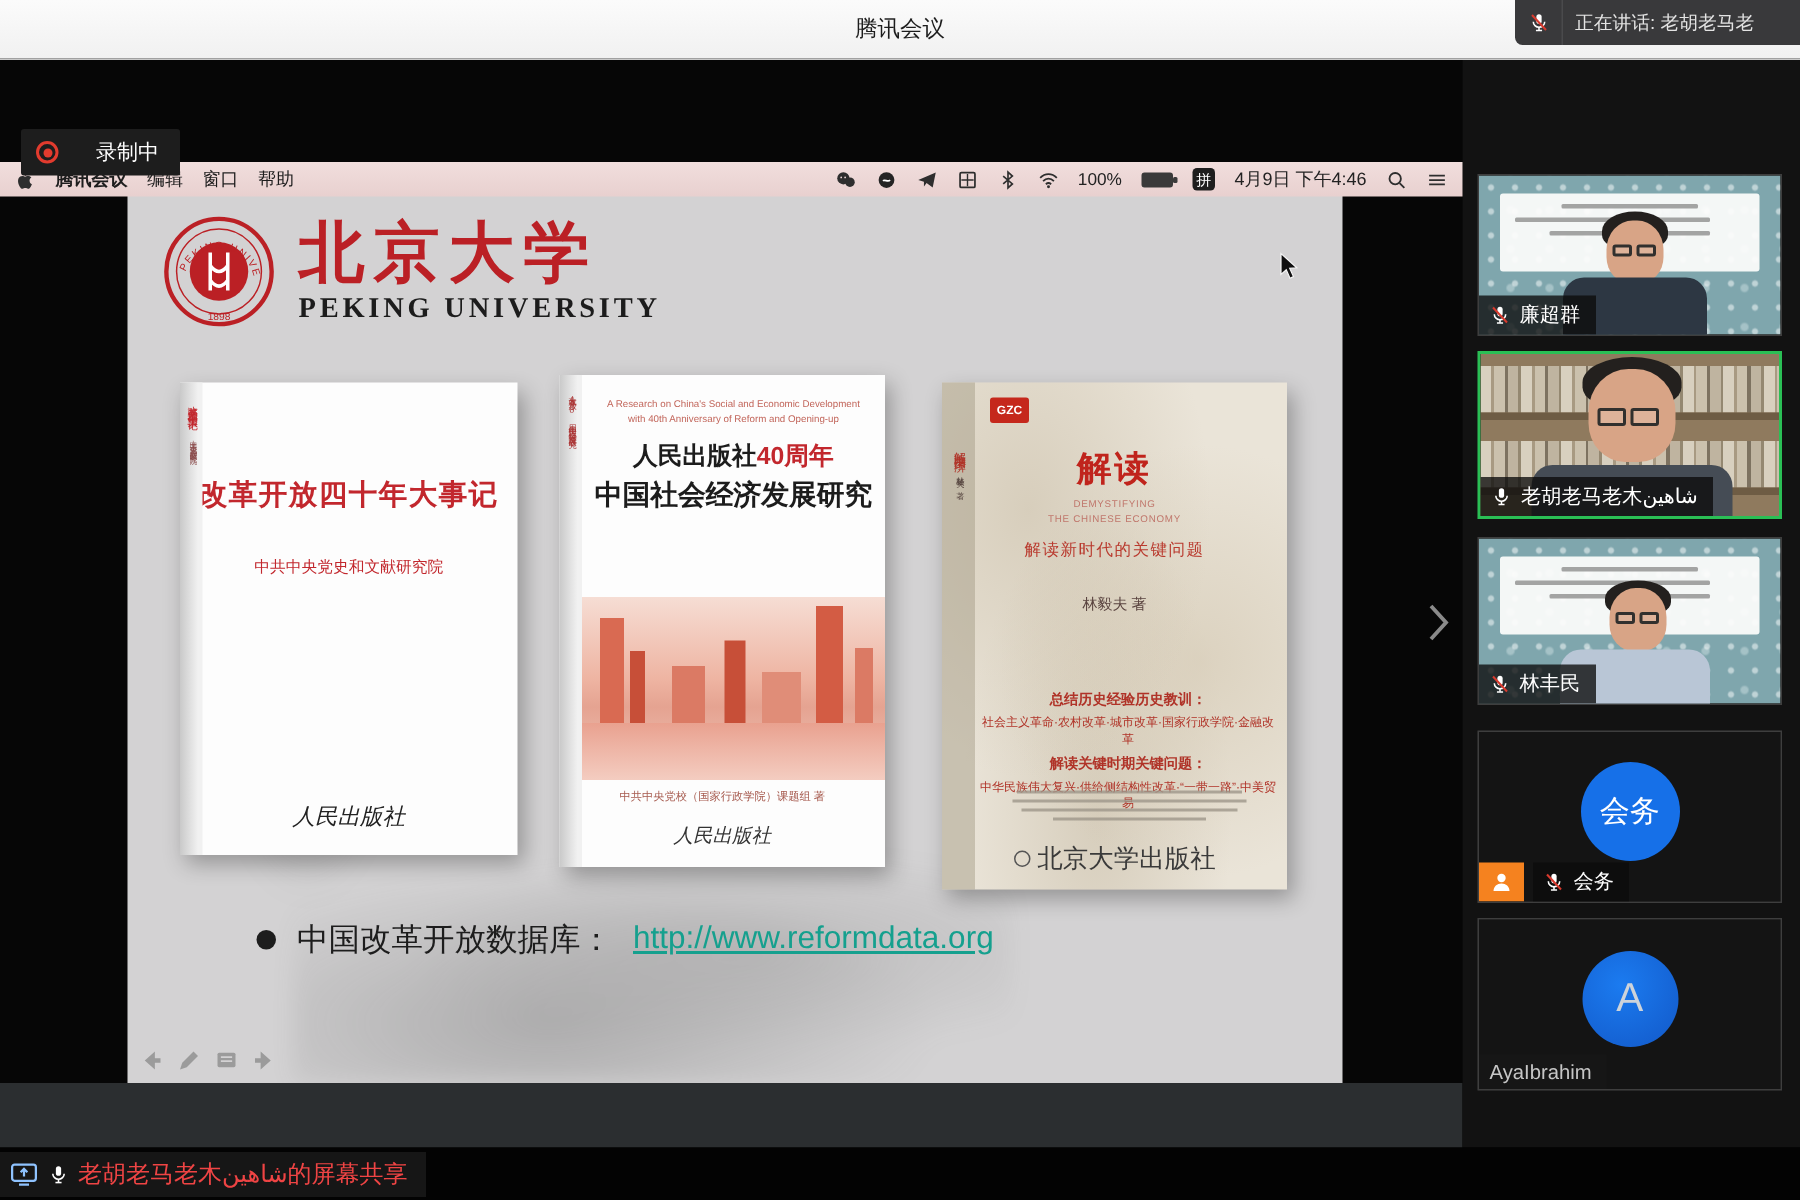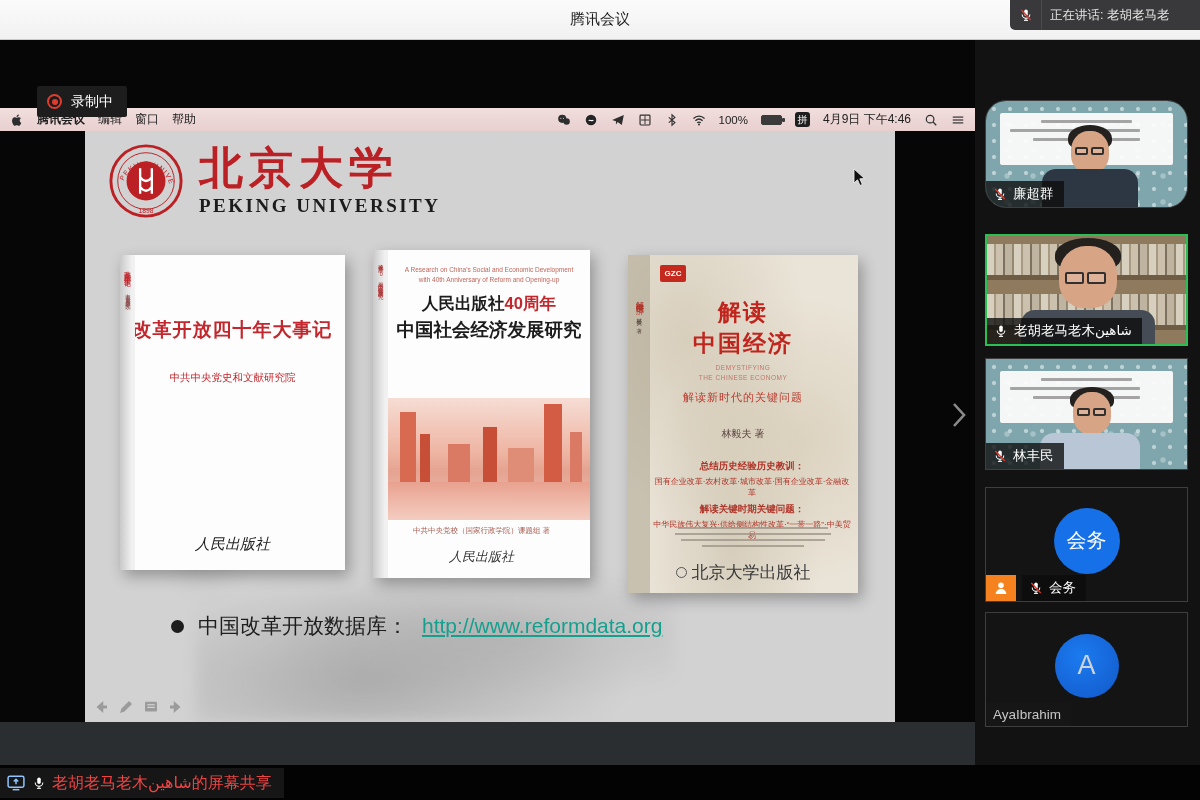--- a/index.html
+++ b/index.html
@@ -19,21 +19,21 @@
   .speaking-box .txt { color:#e3e3e3; font-size:12.5px; padding-left:8px; white-space:nowrap; }
 
   .mic { width:16px; height:16px; color:#fff; overflow:visible; }
   .mic.small { width:14px; height:14px; }
 
   
   .share-bg { position:absolute; left:0; top:40px; width:975px; height:725px; background:#060606; z-index:1; }
   .strip { position:absolute; left:0; top:722px; width:975px; height:43px; background:#2b2e30; z-index:2; }
 
   .rec-badge { position:absolute; left:14px; top:86px; height:31px; padding:0 14px 0 10px; z-index:30;
-    background:#1d1d1d; border-radius:2px; display:flex; align-items:center; gap:9px;margin-left:23px; }
+    background:#1d1d1d; border-radius:2px; display:flex; align-items:center; gap:25px; }
   .rec-dot { width:15px; height:15px; border:2.5px solid #e23b2e; border-radius:50%; position:relative; }
   .rec-dot::after { content:""; position:absolute; left:2.5px; top:2.5px; width:6px; height:6px;
     background:#e23b2e; border-radius:50%; }
   .rec-badge .txt { color:#fff; font-size:14px; }
 
   
   .menubar { position:absolute; left:0; top:108px; width:975px; height:23px; z-index:20;
     background:linear-gradient(#f1dedd,#e8d0cf); display:flex; align-items:center;
     justify-content:space-between; padding:0 10px; font-size:12px; color:#222; }
   .menubar .lgrp, .menubar .rgrp { display:flex; align-items:center; gap:13px; }
@@ -130,21 +130,21 @@
   .pctrls svg { width:18px; height:18px; color:#9b9b9b; }
 
   .cursor { position:absolute; left:768px; top:38px; width:13px; height:19px; z-index:12; }
 
   .panel-chevron { position:absolute; left:948px; top:398px; width:22px; height:34px; z-index:15; color:#8a8a8a; }
 
   
   .panel { position:absolute; left:975px; top:40px; width:225px; height:725px; background:#121212; z-index:5; }
   .tile { position:absolute; left:10px; width:203px; background:#161616; border:1px solid #3e3e3e; overflow:hidden; }
   .tile.active { border:2px solid #2abf55; }
-  .t1 { top:60px;  height:108px;border-radius:21px; }
+  .t1 { top:76px;  height:108px; }
   .t2 { top:194px; height:112px; }
   .t3 { top:318px; height:112px; }
   .t4 { top:447px; height:115px; }
   .t5 { top:572px; height:115px; }
 
   .scene { position:absolute; inset:0; }
   .scene.teal { background:#7fa6ad;
     background-image:radial-gradient(rgba(255,255,255,.5) 1.5px, transparent 2.6px),
                      radial-gradient(rgba(235,245,246,.35) 2px, transparent 3.4px);
     background-size:16px 16px, 26px 26px; background-position:0 0, 8px 10px; }
@@ -353,31 +353,30 @@
   </div>
 
   <div class="book b3">
     <div class="spine3">
       <span class="vtxt" style="color:#b03328; font-size:8px">解读中国经济</span>
       <span class="vtxt" style="color:#55443f; font-size:5.5px">林毅夫 著</span>
     </div>
     <div class="gzc">GZC</div>
     <div class="bt">
       <div>解读</div>
-      <div>中国经济</div>
     </div>
     <div class="ben3">
       <div>DEMYSTIFYING</div>
       <div>THE CHINESE ECONOMY</div>
     </div>
     <div class="bsub3">解读新时代的关键问题</div>
     <div class="bauth3">林毅夫 著</div>
     <div class="redblock">
       <div class="rl-h">总结历史经验历史教训：</div>
-      <div class="rl-b">国有企业改革·农村改革·城市改革·国有企业改革·金融改革</div>
+      <div class="rl-b">社会主义革命·农村改革·城市改革·国家行政学院·金融改革</div>
       <div class="rl-h">解读关键时期关键问题：</div>
       <div class="rl-b">中华民族伟大复兴·供给侧结构性改革·“一带一路”·中美贸易</div>
     </div>
     <div class="tinybars">
       <div class="tbar" style="width:88%"></div>
         <div class="tbar" style="width:92%"></div>
       <div class="tbar" style="width:85%"></div>
         <div class="tbar" style="width:60%"></div>
     </div>
     <div class="bpub3">

